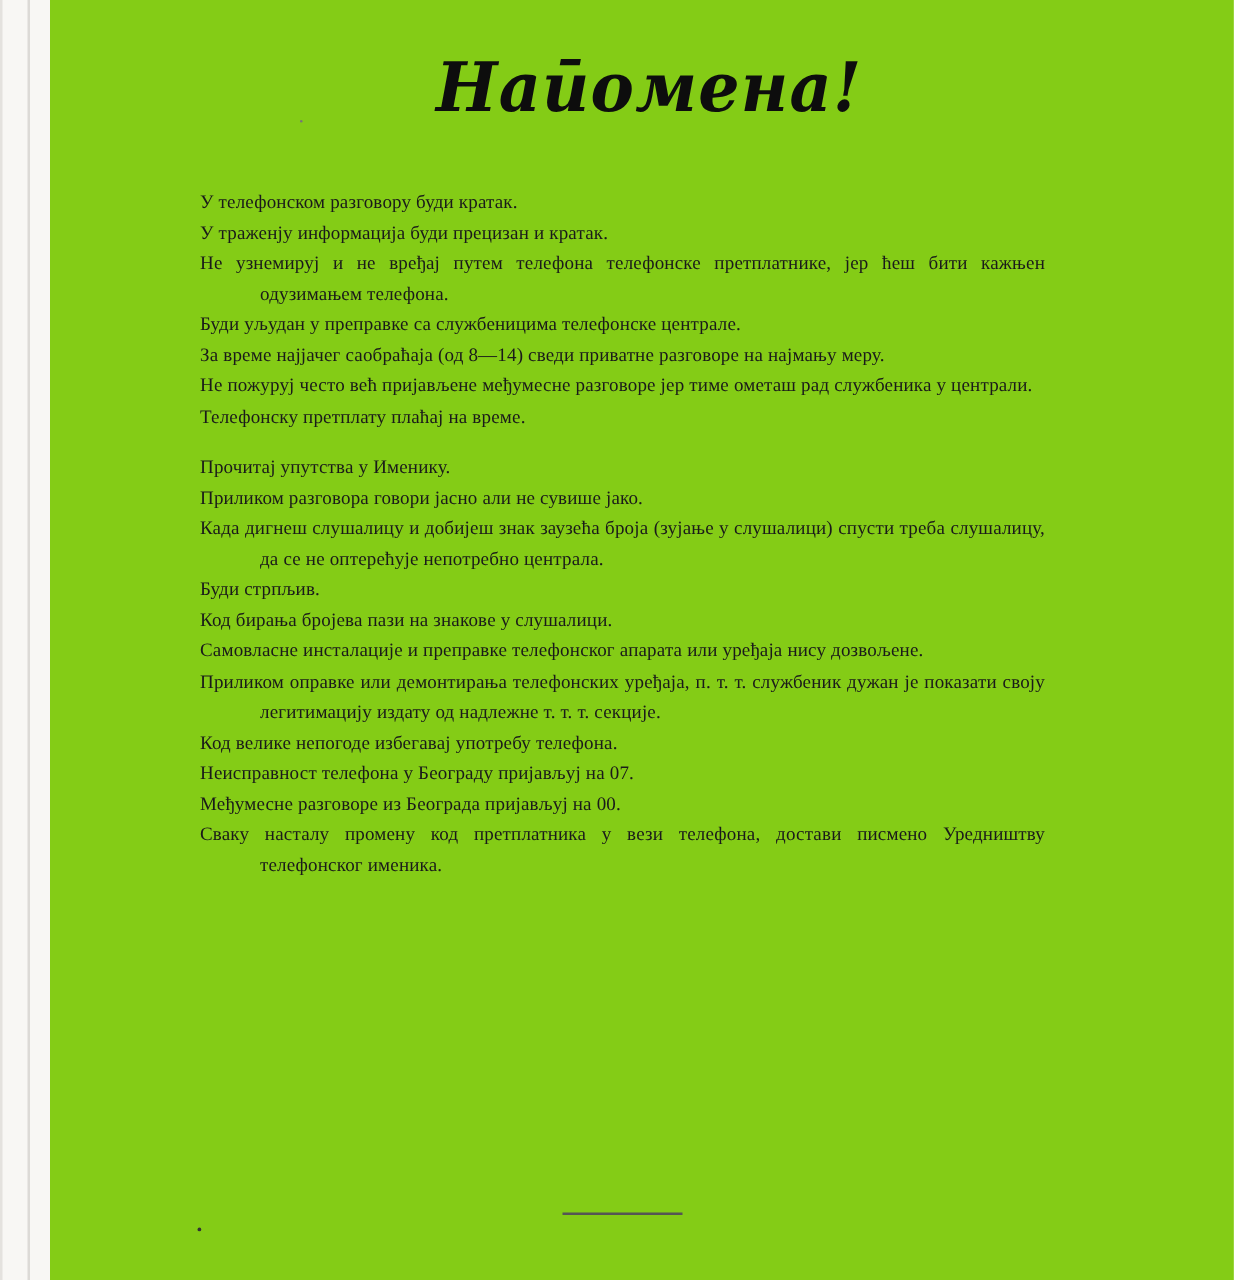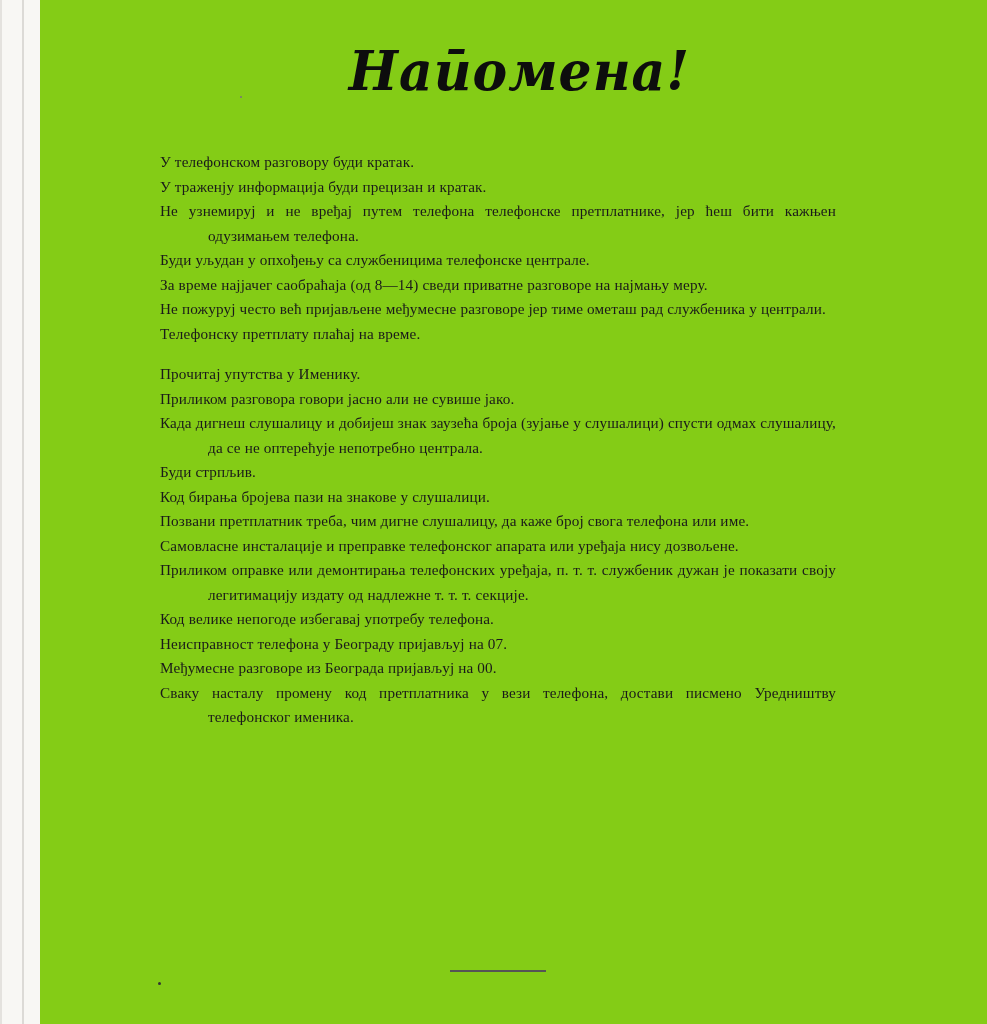--- a/index.html
+++ b/index.html
@@ -58,33 +58,32 @@
 <div class="left-strip"></div>
 
 <div class="page">
   <div class="title">Наӣомена!</div>
 
   <div class="body">
     <div>
       <p class="item">У телефонском разговору буди кратак.</p>
       <p class="item">У траженју информација буди прецизан и кратак.</p>
       <p class="item">Не узнемируј и не вређај путем телефона телефонске претплатнике, јер ћеш бити кажњен одузимањем телефона.</p>
-      <p class="item">Буди уљудан у опхођењу са службеницима телефонске централе.</p>
+      <p class="item">Буди уљудан у преправке са службеницима телефонске централе.</p>
       <p class="item">За време најјачег саобраћаја (од 8—14) сведи приватне разговоре на најмању меру.</p>
       <p class="item">Не пожуруј често већ пријављене међумесне разговоре јер тиме ометаш рад службеника у централи.</p>
       <p class="item">Телефонску претплату плаћај на време.</p>
     </div>
     <div class="gap"></div>
     <div>
       <p class="item">Прочитај упутства у Именику.</p>
       <p class="item">Приликом разговора говори јасно али не сувише јако.</p>
-      <p class="item">Када дигнеш слушалицу и добијеш знак заузећа броја (зујање у слушалици) спусти одмах слушалицу, да се не оптерећује непотребно централа.</p>
+      <p class="item">Када дигнеш слушалицу и добијеш знак заузећа броја (зујање у слушалици) спусти треба слушалицу, да се не оптерећује непотребно централа.</p>
       <p class="item">Буди стрпљив.</p>
       <p class="item">Код бирања бројева пази на знакове у слушалици.</p>
-      <p class="item">Позвани претплатник треба, чим дигне слушалицу, да каже број свога телефона или име.</p>
       <p class="item">Самовласне инсталације и преправке телефонског апарата или уређаја нису дозвољене.</p>
       <p class="item">Приликом оправке или демонтирања телефонских уређаја, п. т. т. службеник дужан је показати своју легитимацију издату од надлежне т. т. т. секције.</p>
       <p class="item">Код велике непогоде избегавај употребу телефона.</p>
       <p class="item">Неисправност телефона у Београду пријављуј на 07.</p>
       <p class="item">Међумесне разговоре из Београда пријављуј на 00.</p>
       <p class="item">Сваку насталу промену код претплатника у вези телефона, достави писмено Уредништву телефонског именика.</p>
     </div>
   </div>
 
   <div class="rule"></div>

